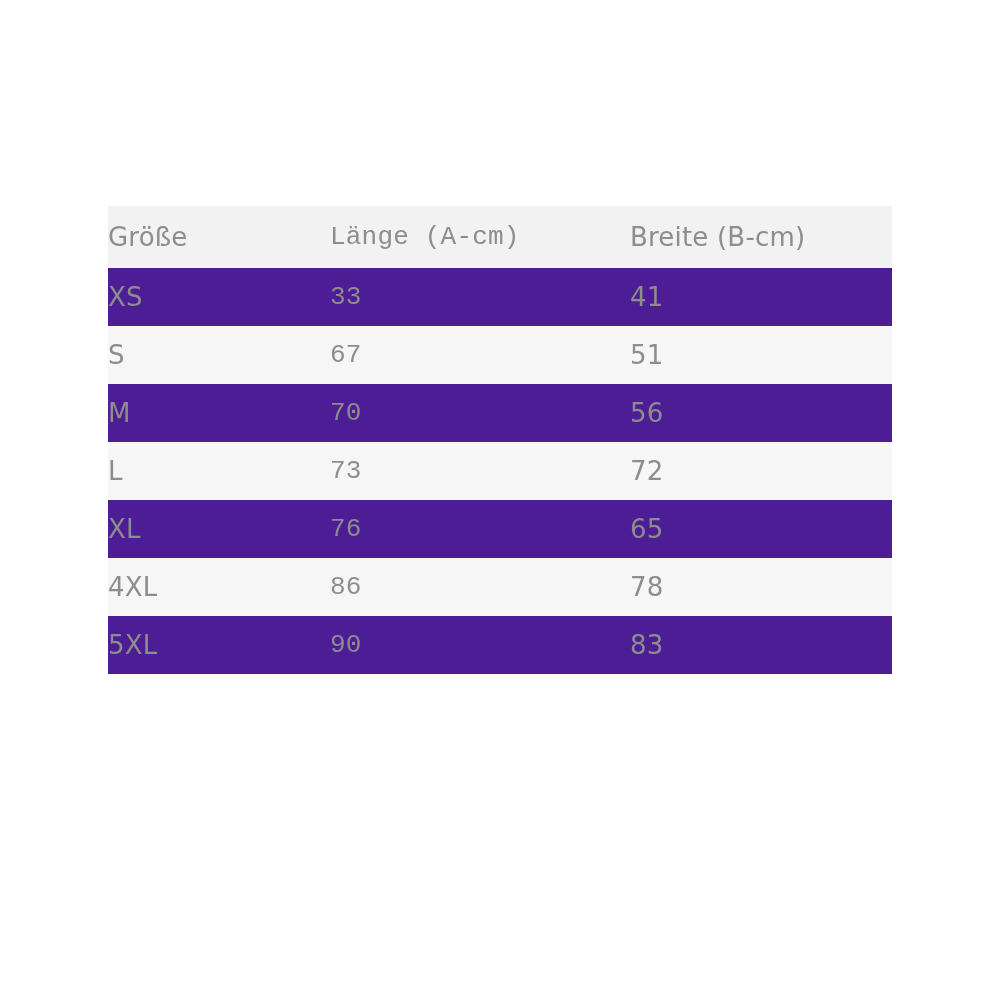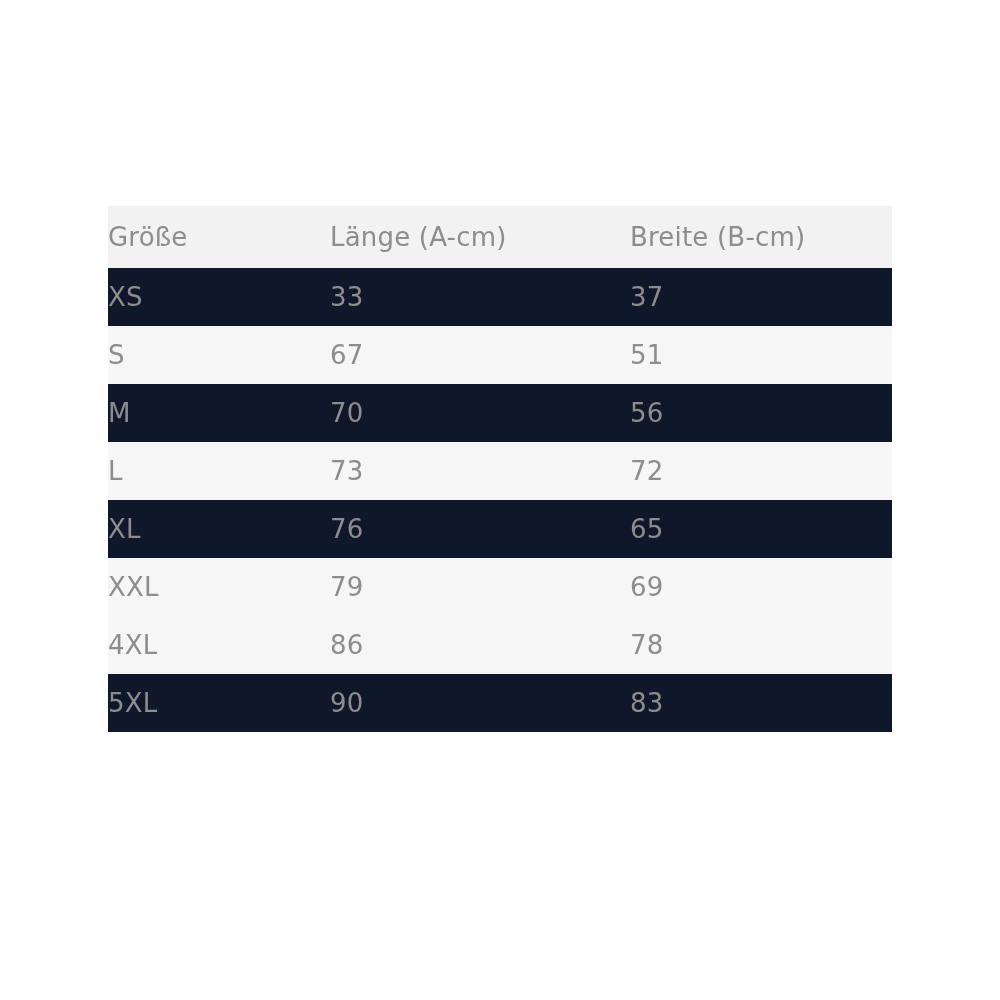--- a/index.html
+++ b/index.html
@@ -40,24 +40,24 @@
     letter-spacing: 0.2px;
   }
   .size-table th {
     height: 62px;
   }
   .col-size   { width: 222px; }
   .col-length { width: 300px; }
   .col-width  { width: 262px; }
 
   .cell-pad-1 { padding-left: 36px; }
-  .cell-pad-2 { padding-left: 38px; }
+  .cell-pad-2 { padding-left: 38px; font-family: Liberation Mono, monospace; }
   .cell-pad-3 { padding-left: 36px; }
 
-  tr.row-odd  td { background: #0f172a; }
+  tr.row-odd  td { background: #4c1d95; }
   tr.row-even td { background: #f6f6f6; }
   tr.header-row th { background: #f2f2f2; }
 
   .size-table tr td:first-child,
   .size-table tr th:first-child {
     border-top-left-radius: 0;
   }
 </style>
 </head>
 <body>
@@ -73,21 +73,21 @@
       <tr class="header-row">
         <th class="cell-pad-1">Größe</th>
         <th class="cell-pad-2">Länge (A-cm)</th>
         <th class="cell-pad-3">Breite (B-cm)</th>
       </tr>
     </thead>
     <tbody>
       <tr class="row-odd">
         <td class="cell-pad-1">XS</td>
         <td class="cell-pad-2">33</td>
-        <td class="cell-pad-3">37</td>
+        <td class="cell-pad-3">41</td>
       </tr>
       <tr class="row-even">
         <td class="cell-pad-1">S</td>
         <td class="cell-pad-2">67</td>
         <td class="cell-pad-3">51</td>
       </tr>
       <tr class="row-odd">
         <td class="cell-pad-1">M</td>
         <td class="cell-pad-2">70</td>
         <td class="cell-pad-3">56</td>
@@ -96,25 +96,20 @@
         <td class="cell-pad-1">L</td>
         <td class="cell-pad-2">73</td>
         <td class="cell-pad-3">72</td>
       </tr>
       <tr class="row-odd">
         <td class="cell-pad-1">XL</td>
         <td class="cell-pad-2">76</td>
         <td class="cell-pad-3">65</td>
       </tr>
       <tr class="row-even">
-        <td class="cell-pad-1">XXL</td>
-        <td class="cell-pad-2">79</td>
-        <td class="cell-pad-3">69</td>
-      </tr>
-      <tr class="row-even">
         <td class="cell-pad-1">4XL</td>
         <td class="cell-pad-2">86</td>
         <td class="cell-pad-3">78</td>
       </tr>
       <tr class="row-odd">
         <td class="cell-pad-1">5XL</td>
         <td class="cell-pad-2">90</td>
         <td class="cell-pad-3">83</td>
       </tr>
     </tbody>

